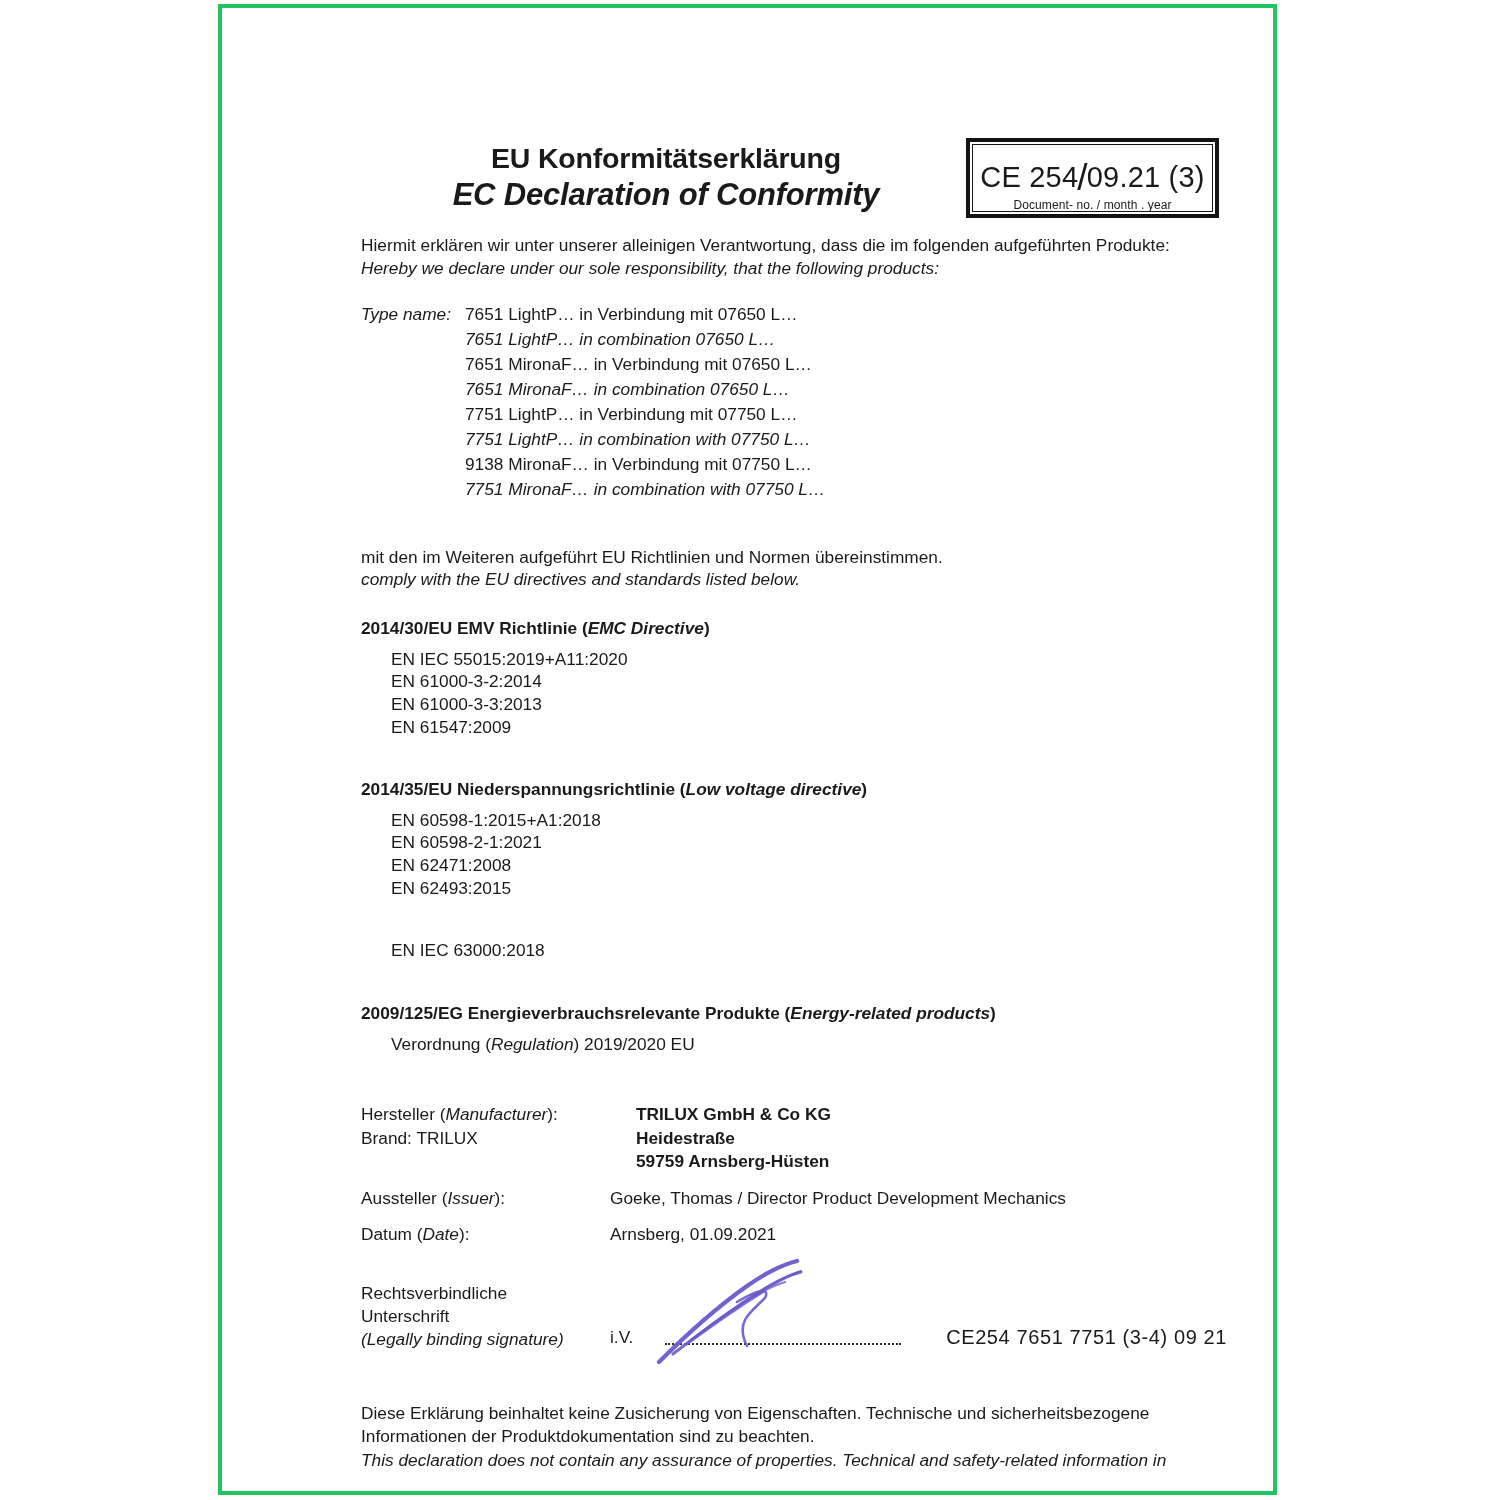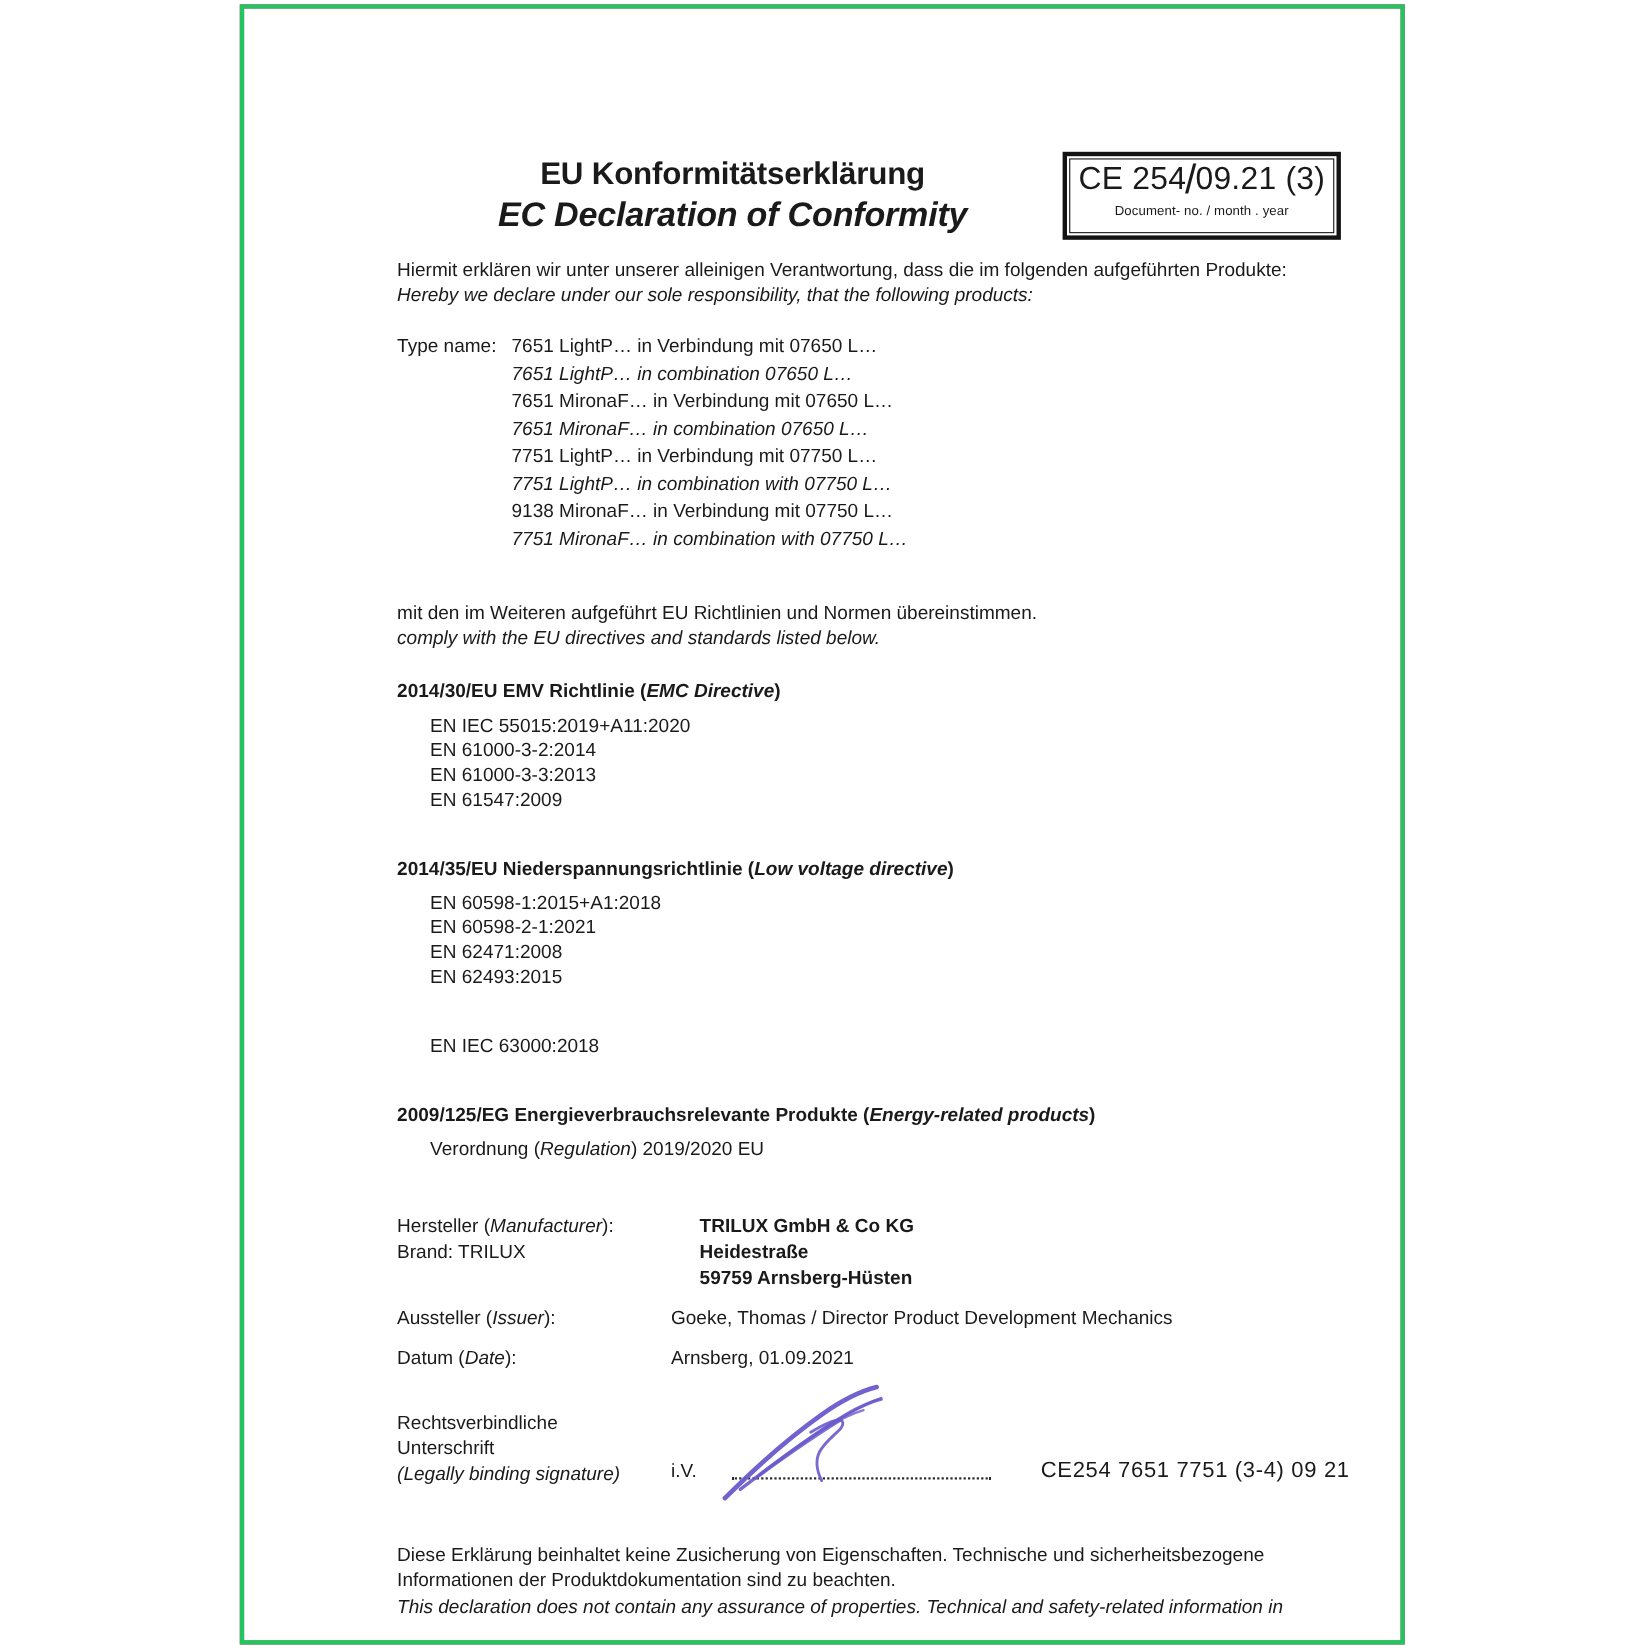--- a/index.html
+++ b/index.html
@@ -89,21 +89,21 @@
     left: 2px;
     top: 2px;
     right: 2px;
     bottom: 2px;
     border: 1.5px solid #141414;
     box-sizing: border-box;
     display: flex;
     flex-direction: column;
     align-items: center;
     justify-content: flex-start;
-    padding-top: 4px;
+    padding-top: 18px;
   }
   .ce-code {
     font-size: 29px;
     line-height: 1.02;
     white-space: nowrap;
     letter-spacing: 0.2px;
   }
   .ce-code .slash {
     display: inline-block;
     font-size: 37px;
@@ -135,20 +135,21 @@
     margin-top: 22px;
     position: relative;
   }
   .typename-label {
     position: absolute;
     left: 0;
     top: 0;
     font-size: 17.3px;
     line-height: 1.445;
     white-space: nowrap;
+    font-style: italic;
   }
   .typename-list {
     margin-left: 104px;
     font-size: 17.3px;
     line-height: 1.445;
   }
   .typename-list div { white-space: nowrap; }
 
   .comply { margin-top: 44px; }
 

